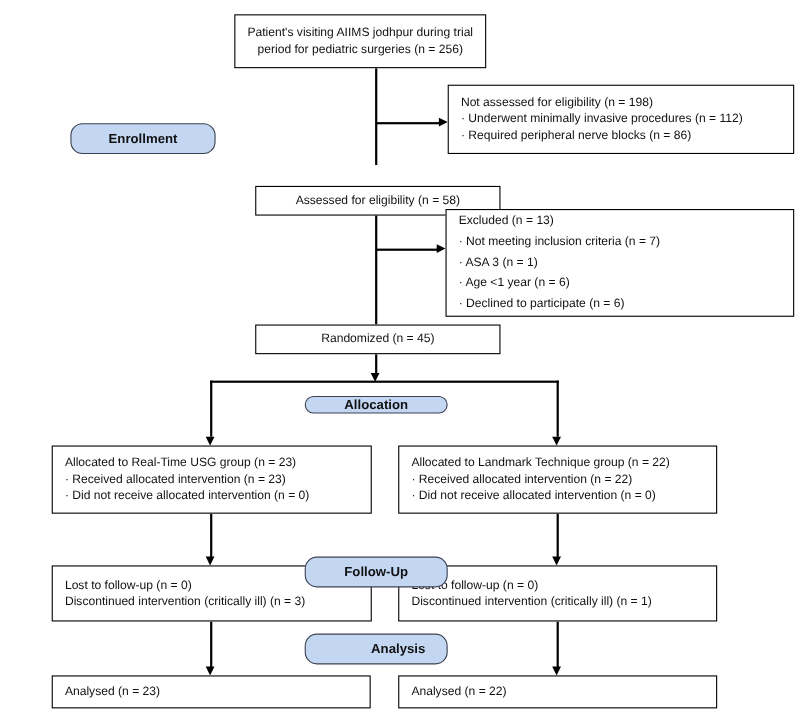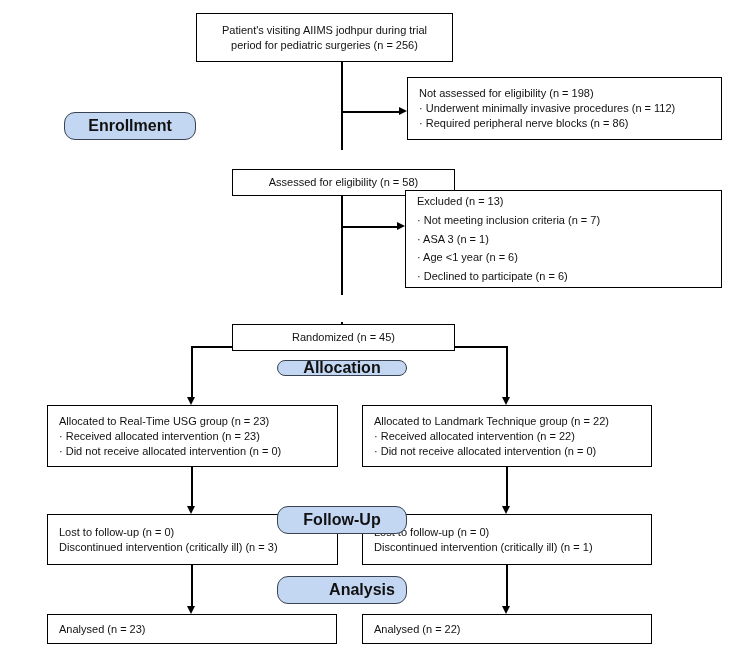--- a/index.html
+++ b/index.html
@@ -26,21 +26,21 @@
   .box.center { align-items: center; text-align: center; padding: 0 6px; }
   .box.left   { align-items: flex-start; text-align: left; padding: 3px 6px 3px 11px; }
   .badge {
     position: absolute;
     background: var(--badge_fill, #c3d7f2);
     border: 1.5px solid var(--badge_border, #3a4150);
     border-radius: 11px;
     display: flex;
     align-items: center;
     justify-content: center;
-    font-size: 16px;
+    font-size: 12px;
     font-weight: bold;
     color: #111111;
   }
   .vline { position: absolute; width: 2px; background: var(--arrow, #000000); }
   .hline { position: absolute; height: 2px; background: var(--arrow, #000000); }
   .arrow-down {
     position: absolute; width: 0; height: 0;
     border-left: 4.5px solid transparent;
     border-right: 4.5px solid transparent;
     border-top: 8px solid var(--arrow, #000000);
@@ -77,21 +77,21 @@
   <div class="vline" style="left:191px; top:467px; height:40px;"></div>
   <div class="arrow-down" style="left:187px; top:506px;"></div>
   <div class="vline" style="left:506px; top:467px; height:40px;"></div>
   <div class="arrow-down" style="left:502px; top:506px;"></div>
 
   <div class="vline" style="left:191px; top:565px; height:42px;"></div>
   <div class="arrow-down" style="left:187px; top:606px;"></div>
   <div class="vline" style="left:506px; top:565px; height:42px;"></div>
   <div class="arrow-down" style="left:502px; top:606px;"></div>
 
-  <div class="box center" style="left:196px; top:13px;  width:257px; height:49px;">
+  <div class="box center" style="left:213px; top:13px;  width:229px; height:49px;">
       <div>Patient's visiting AIIMS jodhpur during trial</div>
       <div>period for pediatric surgeries (n = 256)</div>
     </div>
 
   <div class="box left" style="left:407px; top:77px;  width:315px; height:63px;">
       <div>Not assessed for eligibility (n = 198)</div>
       <div>· Underwent minimally invasive procedures (n = 112)</div>
       <div>· Required peripheral nerve blocks (n = 86)</div>
     </div>
 
@@ -100,21 +100,21 @@
   </div>
 
   <div class="box left" style="left:405px; top:190px; width:317px; height:98px;justify-content:space-between;">
       <div>Excluded (n = 13)</div>
       <div>· Not meeting inclusion criteria (n = 7)</div>
       <div>· ASA 3 (n = 1)</div>
       <div>· Age &lt;1 year (n = 6)</div>
       <div>· Declined to participate (n = 6)</div>
     </div>
 
-  <div class="box center" style="left:232px; top:295px; width:223px; height:27px;margin-top:29px;">
+  <div class="box center" style="left:232px; top:295px; width:223px; height:27px;">
     <span>Randomized (n = 45)</span>
   </div>
 
   <div class="box left" style="left:47px;  top:405px; width:291px; height:62px;">
       <div>Allocated to Real-Time USG group (n = 23)</div>
       <div>· Received allocated intervention (n = 23)</div>
       <div>· Did not receive allocated intervention (n = 0)</div>
     </div>
 
   <div class="box left" style="left:362px; top:405px; width:290px; height:62px;">

